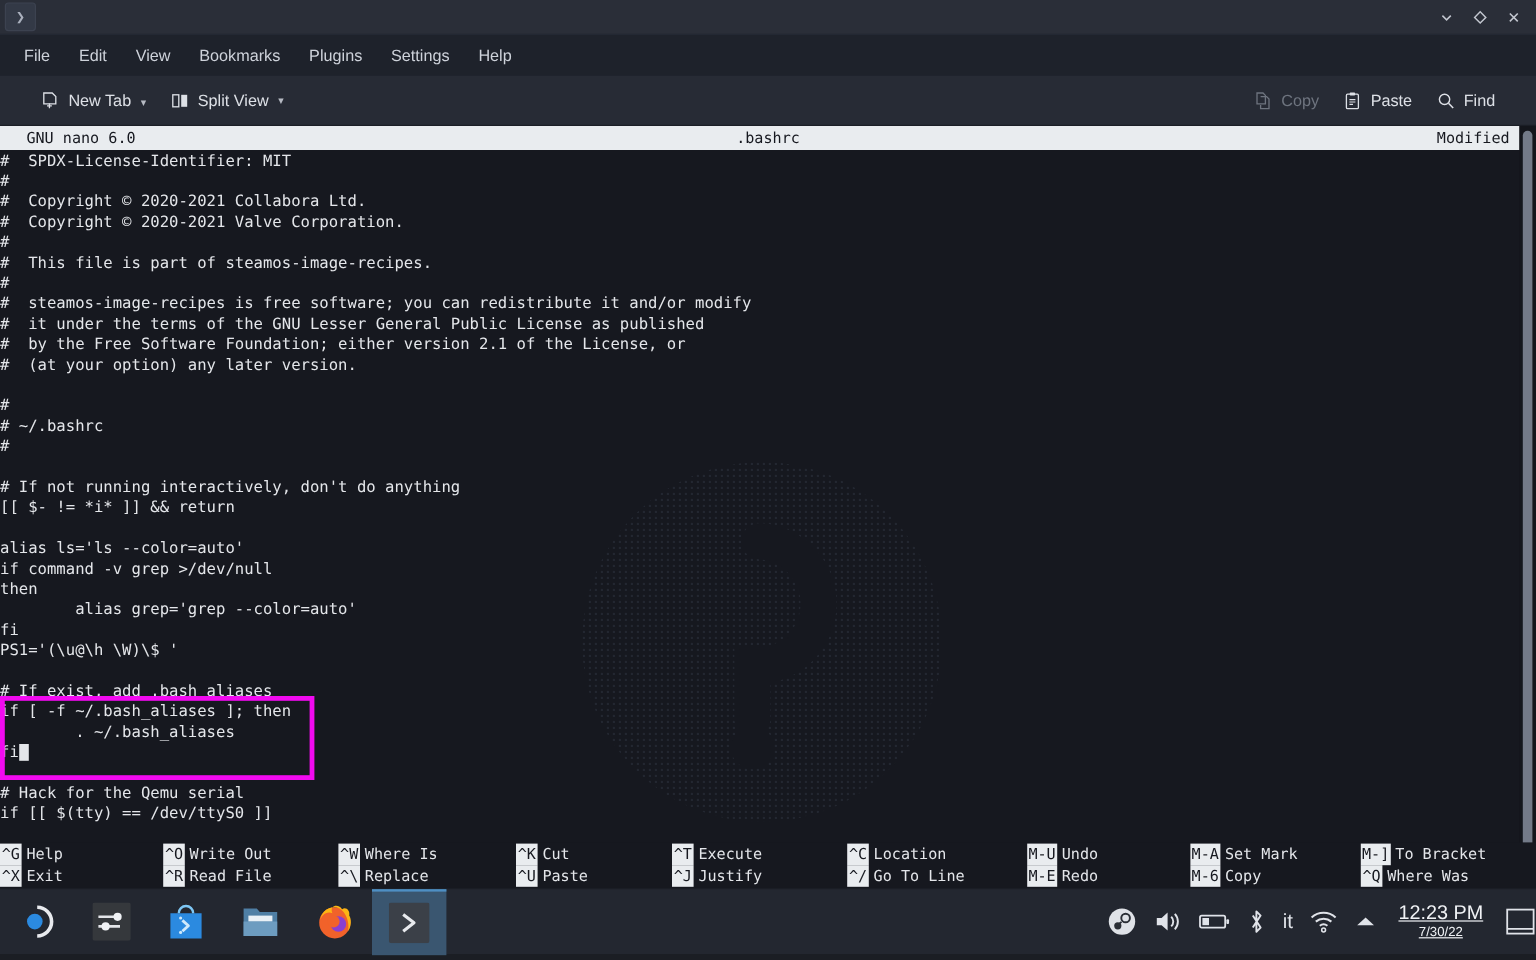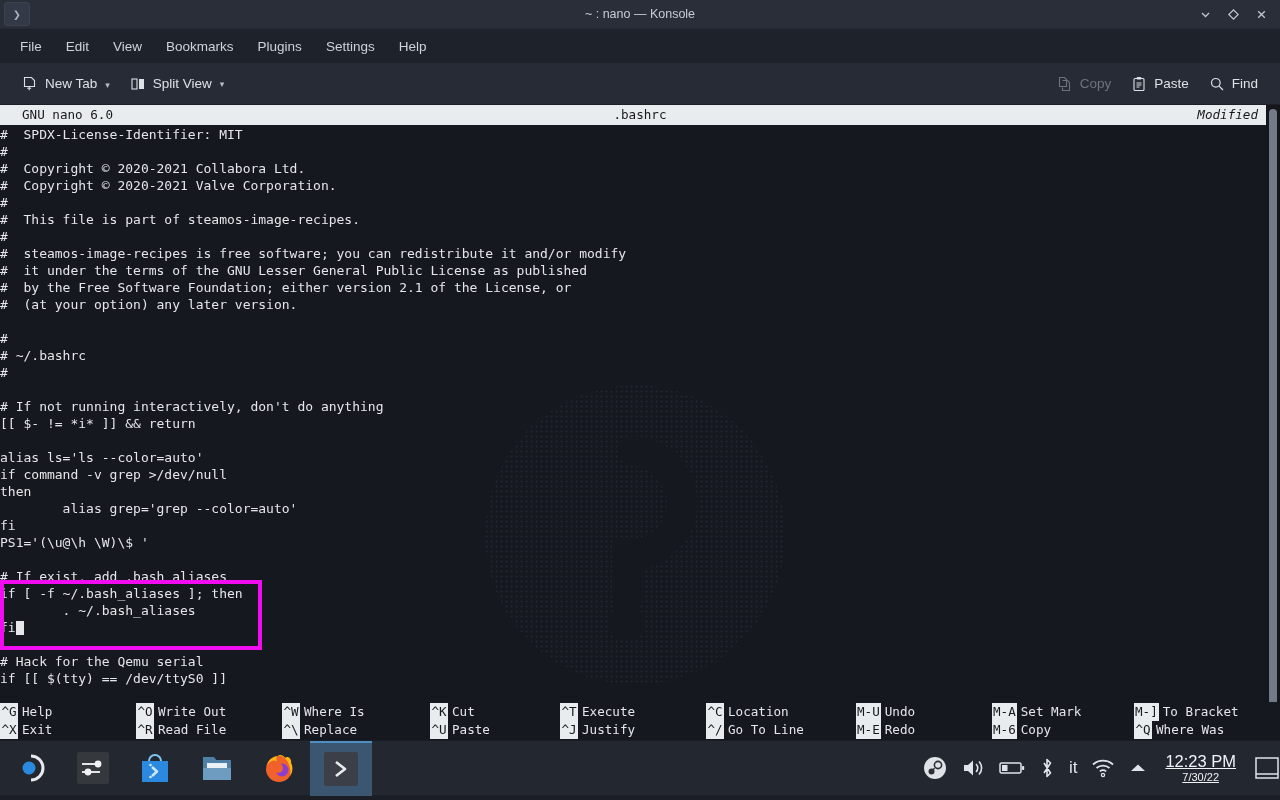--- a/index.html
+++ b/index.html
@@ -41,21 +41,21 @@
     height:34px; background:#1e222b; display:flex; align-items:center;
     padding-left:8px; gap:0px;
   }
   .menu-item {
     font-size:13.5px; color:#ced2da; padding:4px 12px; border-radius:3px;
   }
 
   
   #toolbar {
     height:42px; background:#272b35; display:flex; align-items:center;
-    padding:0 14px; gap:4px; border-bottom:1px solid #1b1e26;
+    padding:0 26px; gap:4px; border-bottom:1px solid #1b1e26;
   }
   .tb-btn {
     display:flex; align-items:center; gap:7px;
     font-size:13.5px; color:#dde0e6; padding:5px 8px; border-radius:3px;
   }
   .tb-btn.disabled { color:#6e747f; }
   .tb-spacer { margin-left:auto; }
   .caret { font-size:9px; color:#b6bac3; margin-left:1px; }
   .caret.low { align-self:flex-end; margin-bottom:2px; }
   svg { display:block; }
@@ -75,21 +75,21 @@
   }
   #nano-title {
     height:20px; background:#e9ecef; color:#16181f;
     display:flex; align-items:center; font-size:12.6px;
     line-height:16px; position:relative; white-space:pre;
   }
   #nano-title .nt-version { padding-left:22px; }
   #nano-title .nt-file {
     position:absolute; left:0; right:0; text-align:center;
   }
-  #nano-title .nt-mod { margin-left:auto; padding-right:22px;font-style:italic; }
+  #nano-title .nt-mod { margin-left:auto; padding-right:22px; }
 
   #code {
     position:relative; padding-top:1px; white-space:pre;
     font-size:13px; line-height:17px; color:#e4e6ea;
   }
   .ln { height:17px; padding-left:0px; position:relative; }
   .cursor {
     display:inline-block; width:8px; height:14px;
     background:#e4e6ea; vertical-align:-3px;
   }
@@ -147,21 +147,20 @@
   }
   #clock .t { font-size:16.5px; }
   #clock .d { font-size:11px; }
   #show-desktop { width:26px; height:26px; }
 </style>
 </head>
 <body>
 
 <div id="titlebar">
   <div id="app-icon">❯</div>
-  <div id="win-title">~ : nano — Konsole</div>
   <div id="win-controls">
     <div class="wc">
       <svg width="13" height="13" viewBox="0 0 13 13">
           <path d="M3 5 L6.5 8.5 L10 5" stroke="#c2c6cf" stroke-width="1.3" fill="none"></path>
         </svg>
     </div>
     <div class="wc">
       <svg width="13" height="13" viewBox="0 0 13 13">
           <rect x="3.2" y="3.2" width="6.6" height="6.6" transform="rotate(45 6.5 6.5)" stroke="#c2c6cf" stroke-width="1.2" fill="none"></rect>
         </svg>

